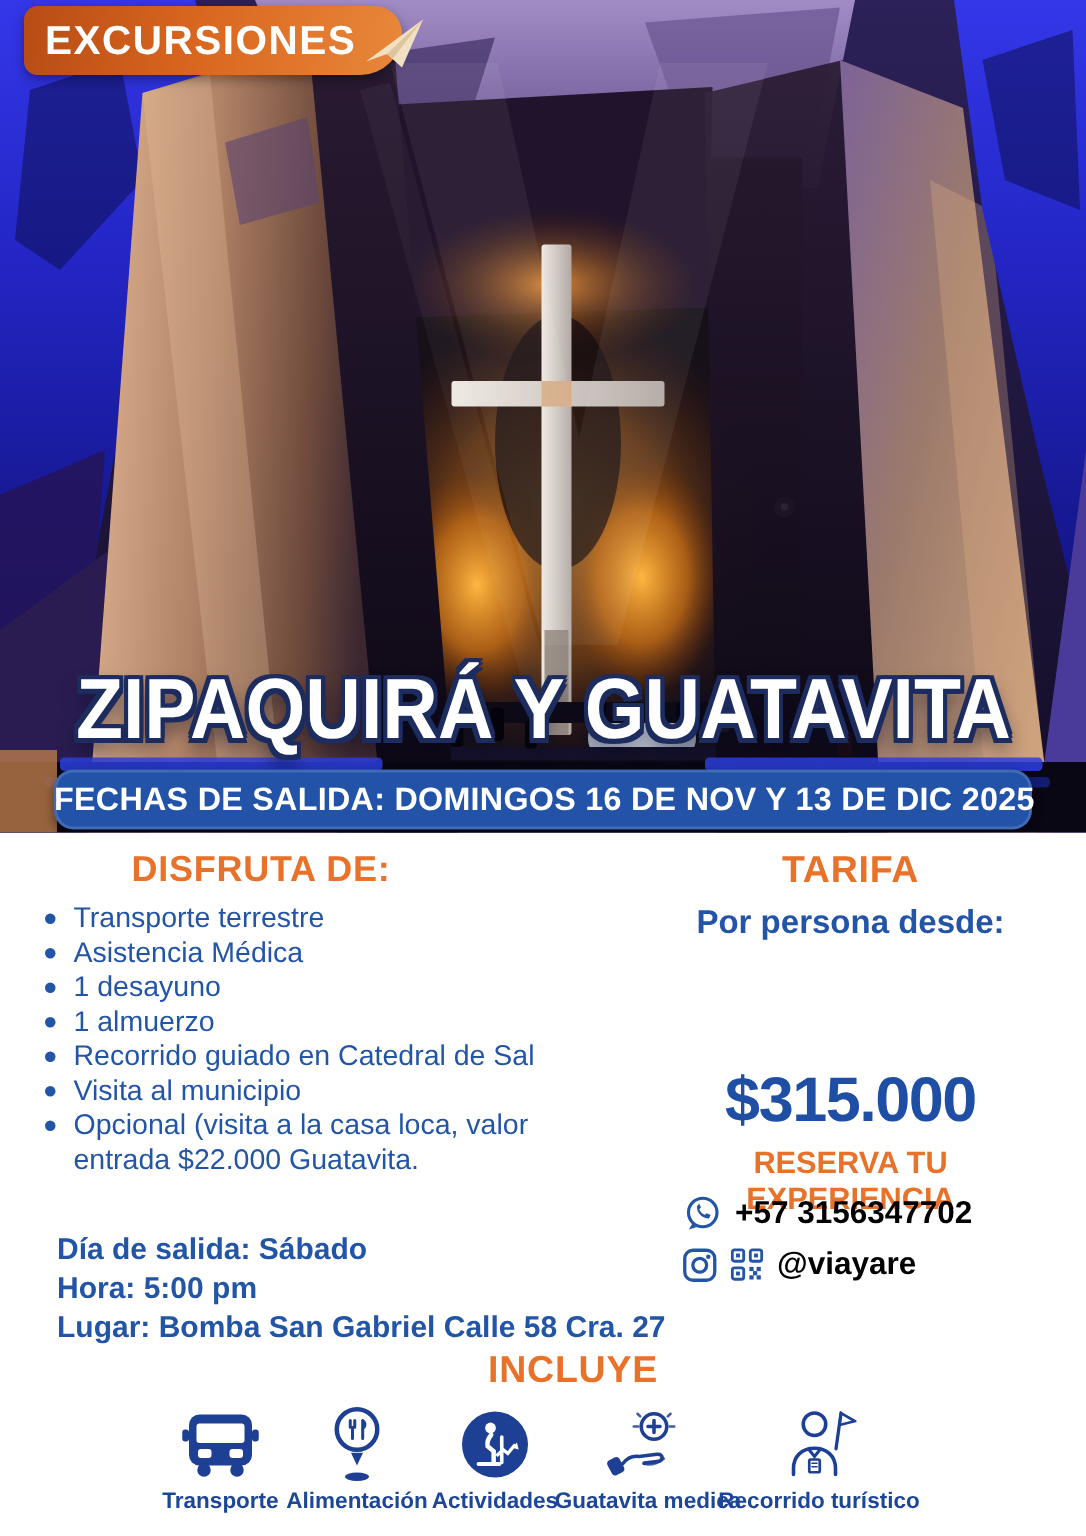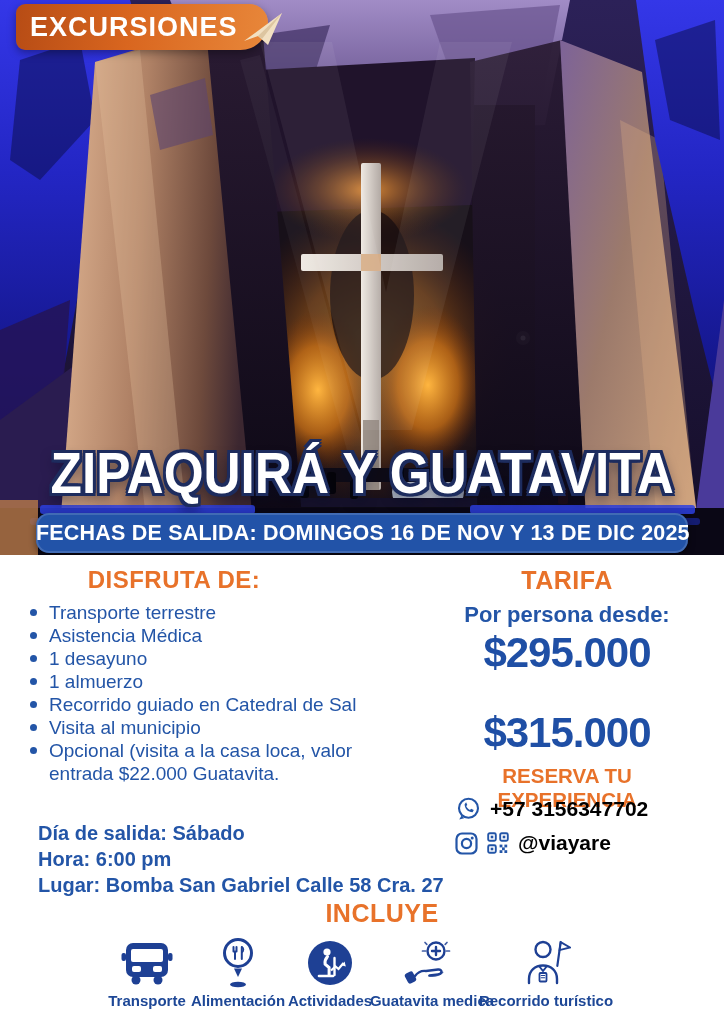--- a/index.html
+++ b/index.html
@@ -239,27 +239,26 @@
         <span class="li-text">Visita al municipio</span>
       </li>
     <li>
         <span class="dot"></span>
         <span class="li-text">Opcional (visita a la casa loca, valor entrada $22.000 Guatavita.</span>
       </li>
   </ul>
 
   <div class="departure">
     <div>Día de salida: Sábado</div>
-    <div>Hora: 6:00 pm</div>
+    <div>Hora: 5:00 pm</div>
     <div>Lugar: Bomba San Gabriel Calle 58 Cra. 27</div>
   </div>
 
   <div class="tarifa-heading h-orange">TARIFA</div>
   <div class="tarifa-sub">Por persona desde:</div>
-  <div class="tarifa-price">$295.000</div>
   <div class="tarifa-festivo-price">$315.000</div>
   <div class="reserva-heading h-orange">RESERVA TU EXPERIENCIA</div>
 
   <div class="contact">
     <div class="contact-row">
       <span class="cicon">
         <svg width="26" height="26" viewBox="0 0 26 26">
           <circle cx="13.5" cy="12.3" r="9.5" fill="none" stroke="currentColor" stroke-width="2.1"></circle>
           <polygon points="6.6,19.6 4.2,23.6 9.2,22.2" fill="currentColor"></polygon>
           <path d="M9.6 8.3 c0 4.4 3.6 8 8 8 l1.2-2.3 -2.7-1.2 -1.1 1.1 c-1.8-.7-3.1-2-3.8-3.8 l1.1-1.1 -1.2-2.7 z" fill="currentColor"></path>

